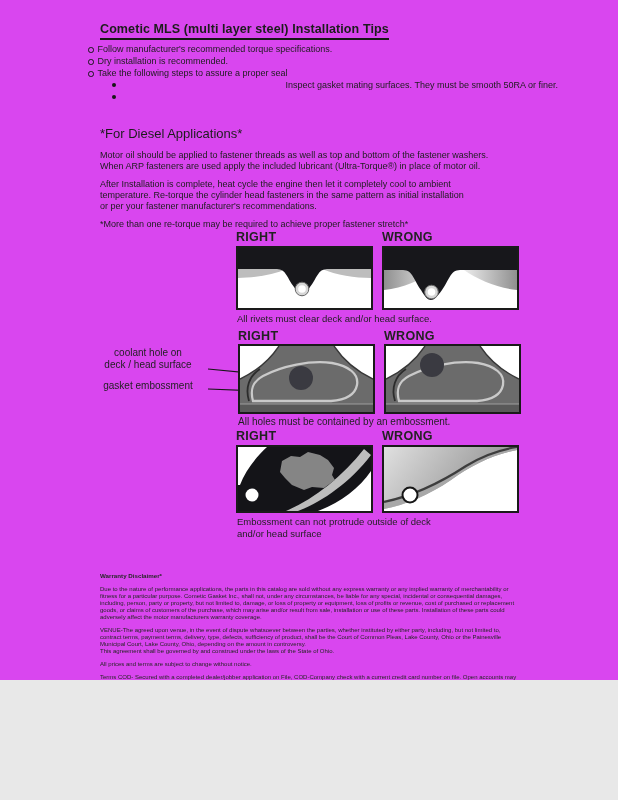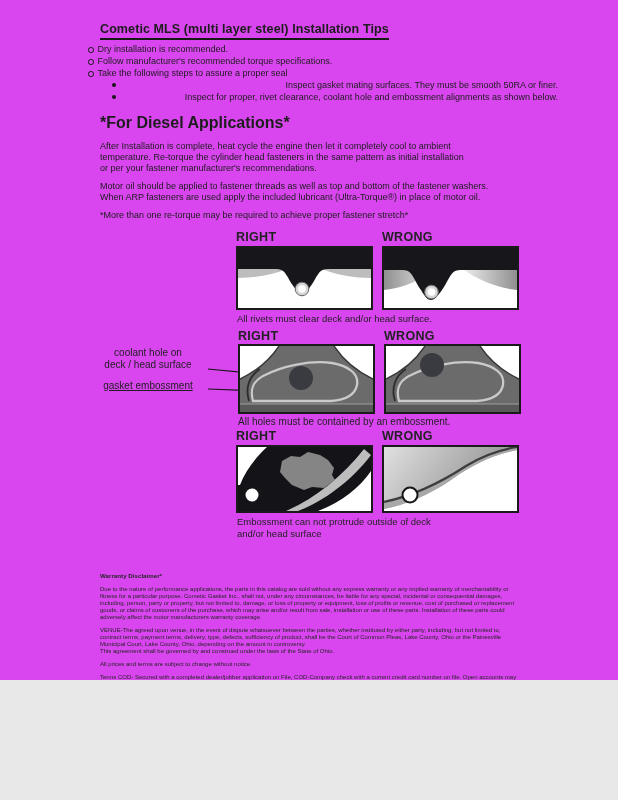--- a/index.html
+++ b/index.html
@@ -18,21 +18,21 @@
   }
   .bullets { left:88px; top:43px; width:470px; font-size:9px; }
   .bullet-row { display:flex; align-items:flex-start; line-height:12px; }
   .bullet-row.indent { padding-left:24px;justify-content:space-between; }
   .marker { flex:0 0 auto; width:3.5px; height:3.5px; border-radius:50%; margin:4px 4px 0 0; }
   .marker.hollow { border:1px solid #161616; }
   .marker.filled { background:#161616; width:4px; height:4px; }
 
   
   .diesel { left:100px; top:114px; width:460px; }
-  .diesel h2 { margin:0 0 9px 0; font-size:16px; font-weight:bold; }
+  .diesel h2 { margin:12px 0 9px 0; font-size:13px; font-weight:normal; }
   .diesel p { margin:0 0 7px 0; font-size:9px; line-height:10.9px; }
 
   
   .dg-label { width:137px; font-size:12.5px; font-weight:bold; letter-spacing:.3px; color:#222; }
   .panel { width:137px; box-sizing:border-box; border:2px solid #1a1a1a; background:#fff; line-height:0; }
   .caption { font-size:9.5px; line-height:11.5px; color:#1f1f1f; }
   .side-label { width:120px; text-align:center; font-size:10px; line-height:11.5px; color:#1f1f1f; }
 
   
   .warranty { left:100px; top:572px; width:450px; font-size:6px; line-height:7px; color:#262626; }
@@ -44,47 +44,46 @@
 </head>
 <body>
 
 <div class="page">
 
   <div class="abs title">Cometic MLS (multi layer steel) Installation Tips</div>
 
   <div class="abs bullets">
     <div class="bullet-row">
       <span class="marker hollow"></span>
-      <span>Dry installation is recommended.</span>
+      <span>Follow manufacturer's recommended torque specifications.</span>
     </div>
     <div class="bullet-row">
       <span class="marker hollow"></span>
-      <span>Follow manufacturer's recommended torque specifications.</span>
+      <span>Dry installation is recommended.</span>
     </div>
     <div class="bullet-row">
       <span class="marker hollow"></span>
       <span>Take the following steps to assure a proper seal</span>
     </div>
     <div class="bullet-row indent">
       <span class="marker filled"></span>
       <span>Inspect gasket mating surfaces.  They must be smooth 50RA or finer.</span>
     </div>
     <div class="bullet-row indent">
       <span class="marker filled"></span>
-      <span>Inspect for proper, rivet clearance, coolant hole and embossment alignments as shown below.</span>
     </div>
   </div>
 
   <div class="abs diesel">
     <h2>*For Diesel Applications*</h2>
+    <p class="pre">Motor oil should be applied to fastener threads as well as top and bottom of the fastener washers.
+When ARP fasteners are used apply the included lubricant (Ultra-Torque®) in place of motor oil.</p>
     <p class="pre">After Installation is complete, heat cycle the engine then let it completely cool to ambient
 temperature. Re-torque the cylinder head fasteners in the same pattern as initial installation
 or per your fastener manufacturer's recommendations.</p>
-    <p class="pre">Motor oil should be applied to fastener threads as well as top and bottom of the fastener washers.
-When ARP fasteners are used apply the included lubricant (Ultra-Torque®) in place of motor oil.</p>
     <p class="pre">*More than one re-torque may be required to achieve proper fastener stretch*</p>
   </div>
 
   <div class="abs dg-label" style="left:236px; top:230px;">RIGHT</div>
   <div class="abs dg-label" style="left:382px; top:230px;">WRONG</div>
 
   <div class="abs panel" style="left:236px; top:246px; height:64px;">
     <svg width="133" height="60" viewBox="0 0 133 60">
       <rect width="133" height="60" fill="#ffffff"></rect>
       <path d="M0,21 L49,21 C35,27 16,30 0,30 Z" fill="#bdbdbd"></path>
@@ -115,21 +114,21 @@
       <circle cx="47.5" cy="44" r="3.8" fill="#ffffff"></circle>
     </svg>
   </div>
   <div class="abs caption" style="left:237px; top:313px;">All rivets must clear deck and/or head surface.</div>
 
   <div class="abs dg-label" style="left:238px; top:329px;">RIGHT</div>
   <div class="abs dg-label" style="left:384px; top:329px;">WRONG</div>
 
   <div class="abs side-label pre" style="left:88px; top:347px;">coolant hole on
 deck / head surface</div>
-  <div class="abs side-label" style="left:88px; top:380px;text-decoration:underline;">gasket embossment</div>
+  <div class="abs side-label" style="left:88px; top:380px;">gasket embossment</div>
 
   <svg class="abs" style="left:206px; top:362px;" width="100" height="34">
     <line x1="2" y1="7" x2="94" y2="16" stroke="#161616" stroke-width="1.2"></line>
     <line x1="2" y1="27" x2="56" y2="29" stroke="#161616" stroke-width="1.2"></line>
   </svg>
 
   <div class="abs panel" style="left:238px; top:344px; height:70px;">
     <svg width="133" height="66" viewBox="0 0 133 66">
       <rect width="133" height="66" fill="#6b6b6b"></rect>
       <path d="M0,0 L39,0 C31,12 17,25 0,33 Z" fill="#ffffff"></path>

